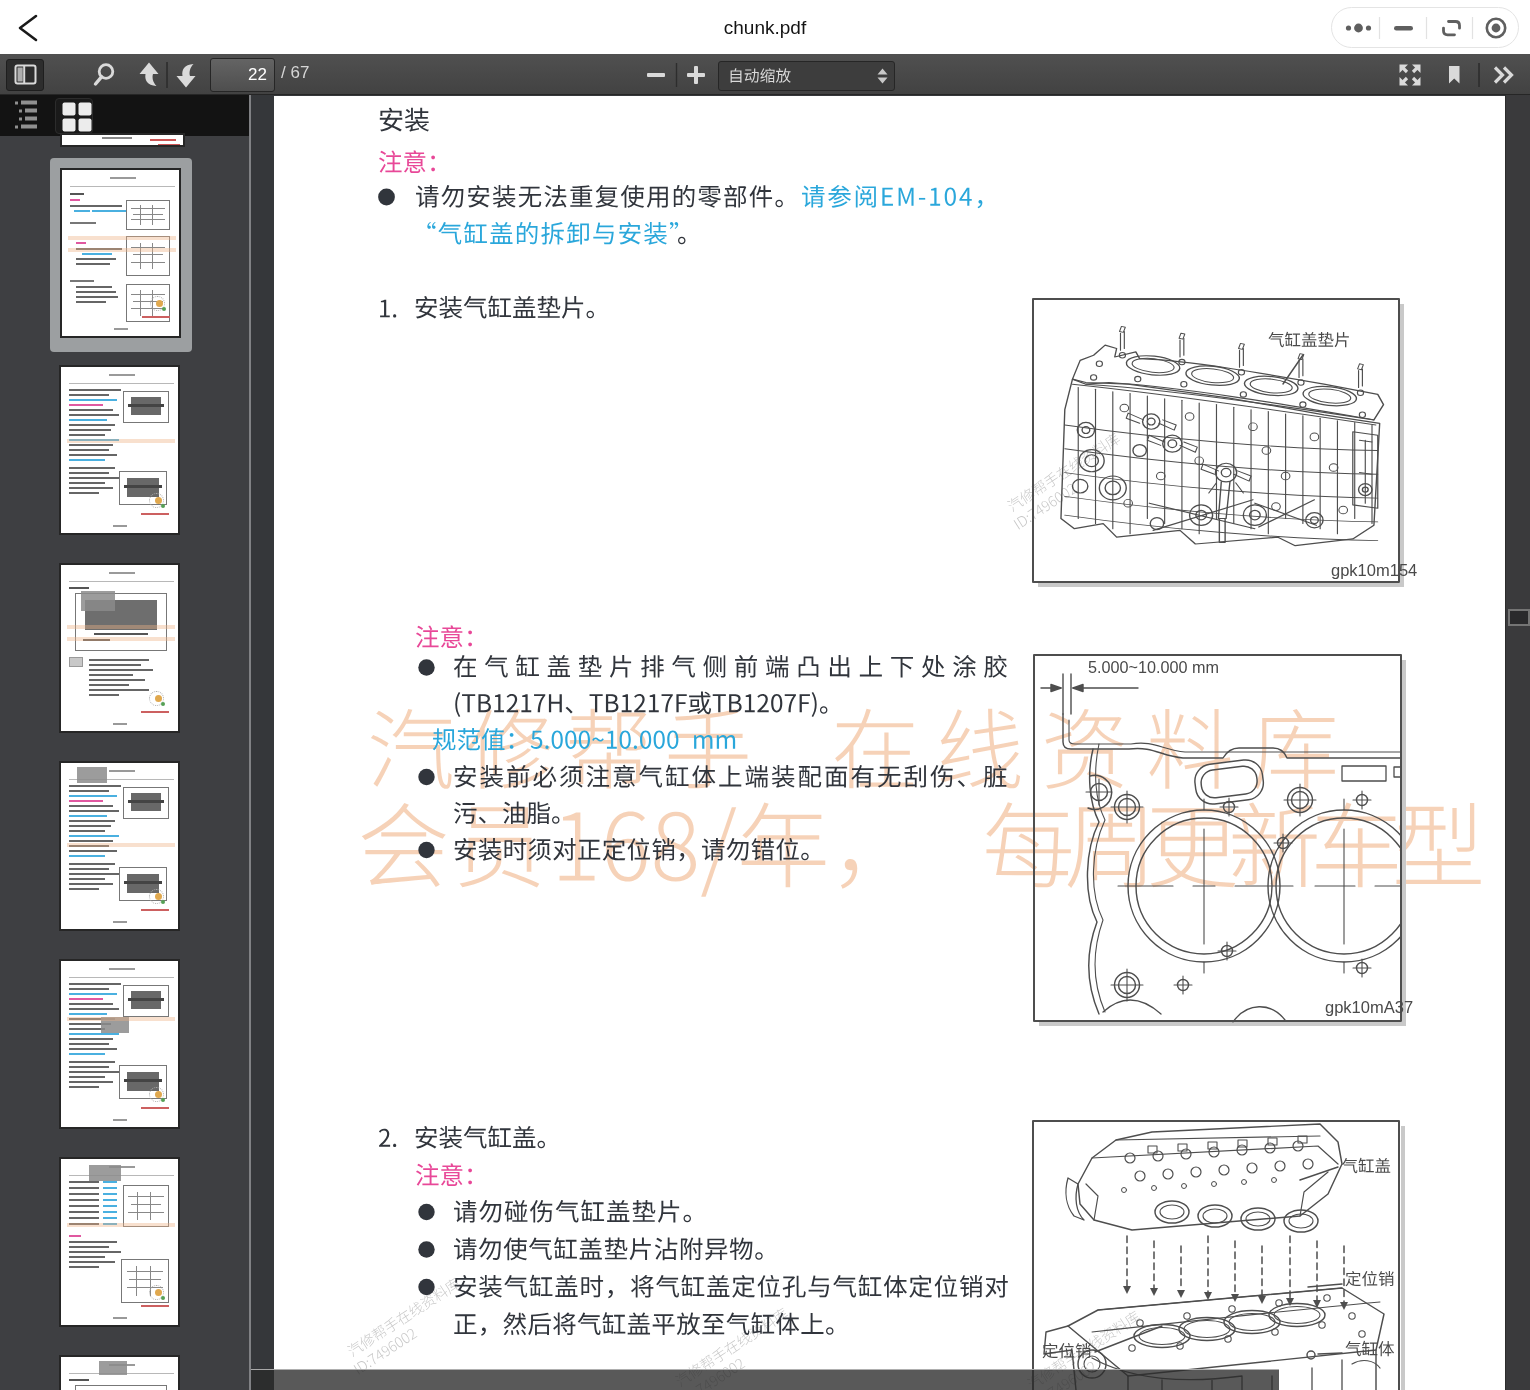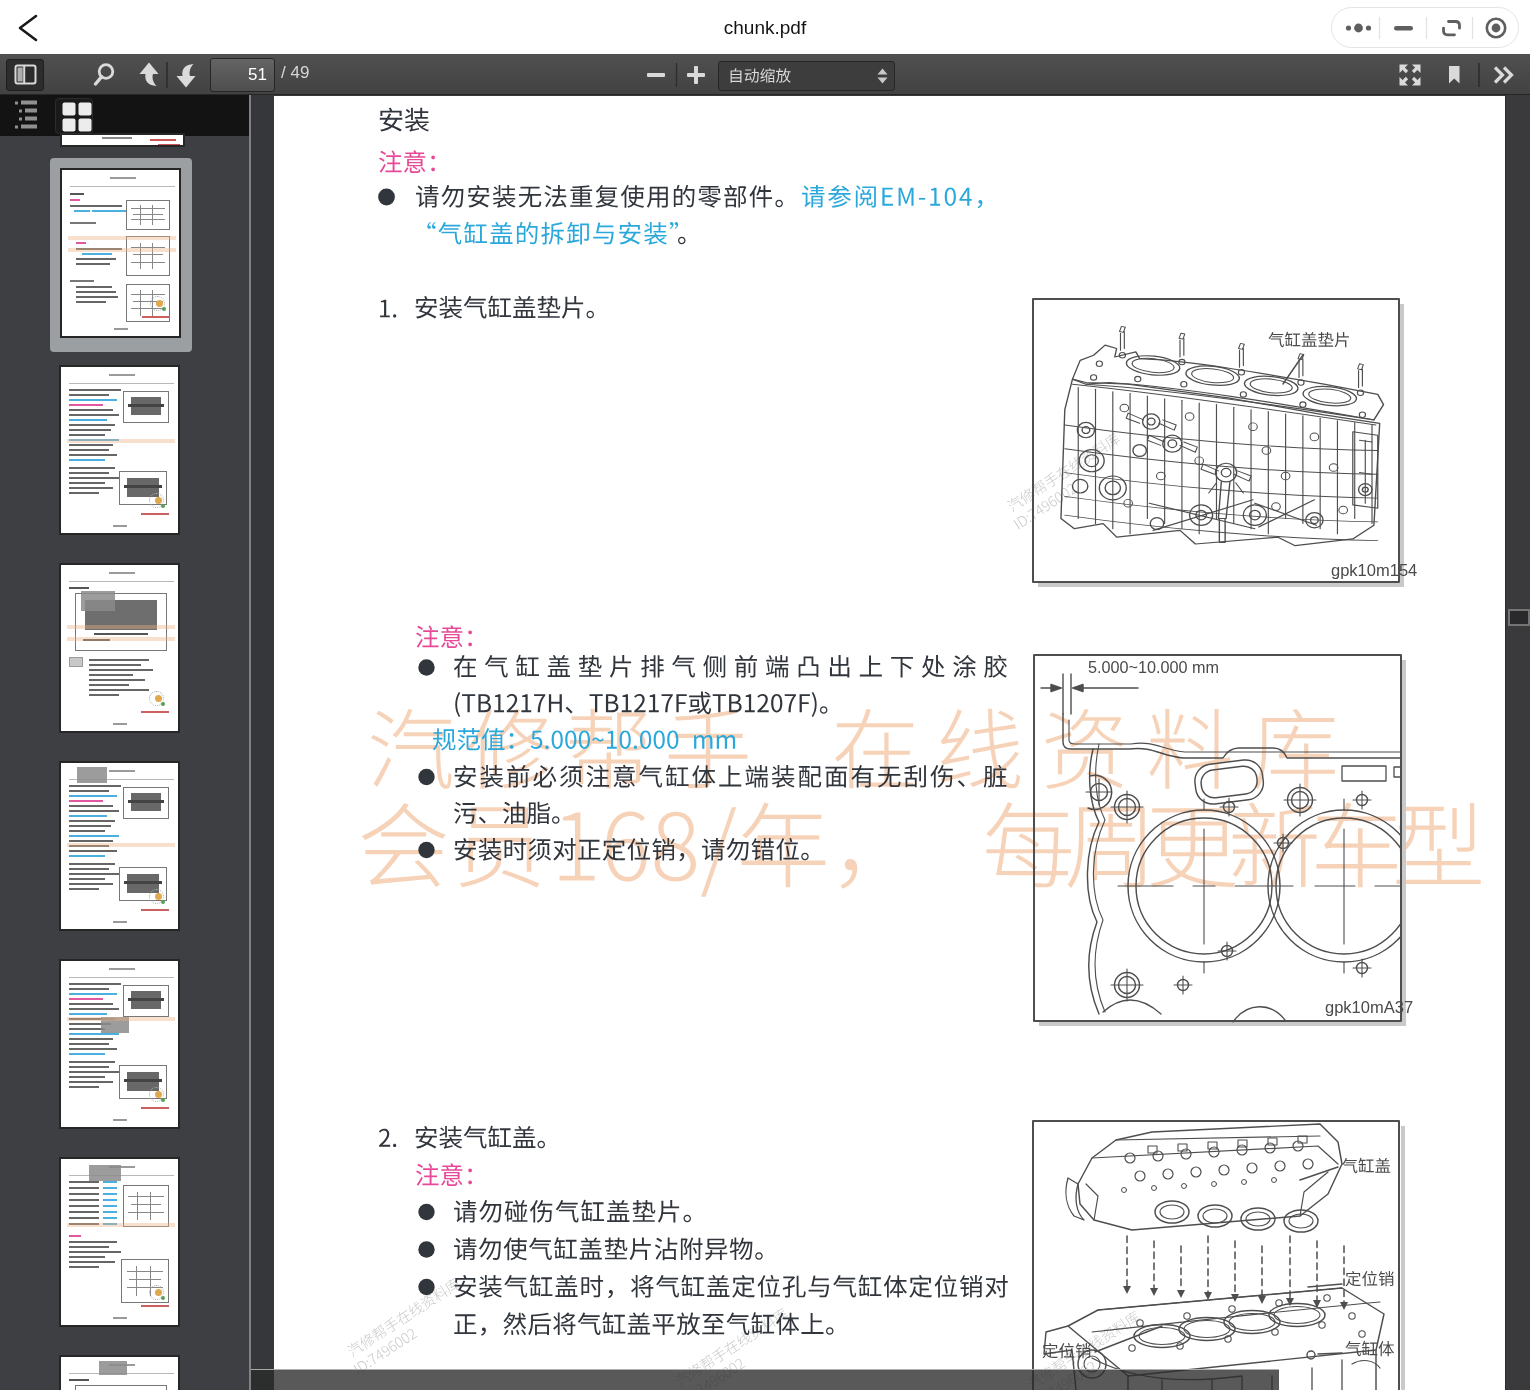--- a/index.html
+++ b/index.html
@@ -2,22 +2,22 @@
 <html><head><meta charset="utf-8"><style>
 *{margin:0;padding:0;box-sizing:border-box}
 html,body{width:1530px;height:1390px;overflow:hidden;background:#37393c;font-family:"Liberation Sans",sans-serif}
 .abs{position:absolute}
 </style></head><body>
 <div class="abs" style="left:0;top:0;width:1530px;height:54px;background:#fff;z-index:1"></div>
 <div class="abs" style="left:0;top:0;width:1530px;height:54px;z-index:2;text-align:center;font-size:19px;color:#141414;line-height:56px">chunk.pdf</div>
 <div class="abs" style="left:1331px;top:7px;width:188px;height:41px;border:1.5px solid #e4e4e4;border-radius:21px;background:#fff;z-index:2"></div>
 <div class="abs" style="left:0;top:54px;width:1530px;height:41px;background:linear-gradient(#505050,#424242);border-bottom:1px solid #262626;z-index:1"></div>
 <div class="abs" style="left:6px;top:58.5px;width:38px;height:32px;background:#2d2d2d;border:1px solid #1e1e1e;border-radius:3px;z-index:2"></div>
-<div class="abs" style="left:210px;top:57.5px;width:65px;height:34px;background:linear-gradient(#646464,#4e4e4e);border:1px solid #262626;border-radius:3px;z-index:2;color:#fff;font-size:17px;line-height:32px;text-align:right;padding-right:7px">51</div>
-<div class="abs" style="left:281px;top:63px;z-index:2;color:#d6d6d6;font-size:17px">/ 49</div>
+<div class="abs" style="left:210px;top:57.5px;width:65px;height:34px;background:linear-gradient(#646464,#4e4e4e);border:1px solid #262626;border-radius:3px;z-index:2;color:#fff;font-size:17px;line-height:32px;text-align:right;padding-right:7px">22</div>
+<div class="abs" style="left:281px;top:63px;z-index:2;color:#d6d6d6;font-size:17px">/ 67</div>
 <div class="abs" style="left:718px;top:60.5px;width:177px;height:30.5px;background:#3d3d3d;border:1px solid #262626;border-radius:3px;z-index:2"></div>
 <div class="abs" style="left:0;top:95px;width:249px;height:41px;background:#131313;z-index:1"></div>
 <div class="abs" style="left:54.5px;top:97.5px;width:38.5px;height:36px;background:#1a1a1a;border:1px solid #2c2c2c;border-radius:4px;z-index:2"></div>
 <div class="abs" style="left:0;top:136px;width:249px;height:1254px;background:#3e3f42;z-index:1">
     <div style="position:absolute;left:60px;top:-3px;width:125px;height:14px;background:#fff;border:2px solid #262626;overflow:hidden">
       <div style="position:absolute;left:40px;top:2px;width:30px;height:1.6px;background:#888"></div>
       <div style="position:absolute;left:88px;top:4px;width:26px;height:2px;background:#cc5555"></div>
       <div style="position:absolute;left:96px;top:9px;width:22px;height:2px;background:#cc5555"></div>
     </div>
     <div style="position:absolute;left:50px;top:22px;width:142px;height:194px;background:#9c9fa1;border-radius:4px">

